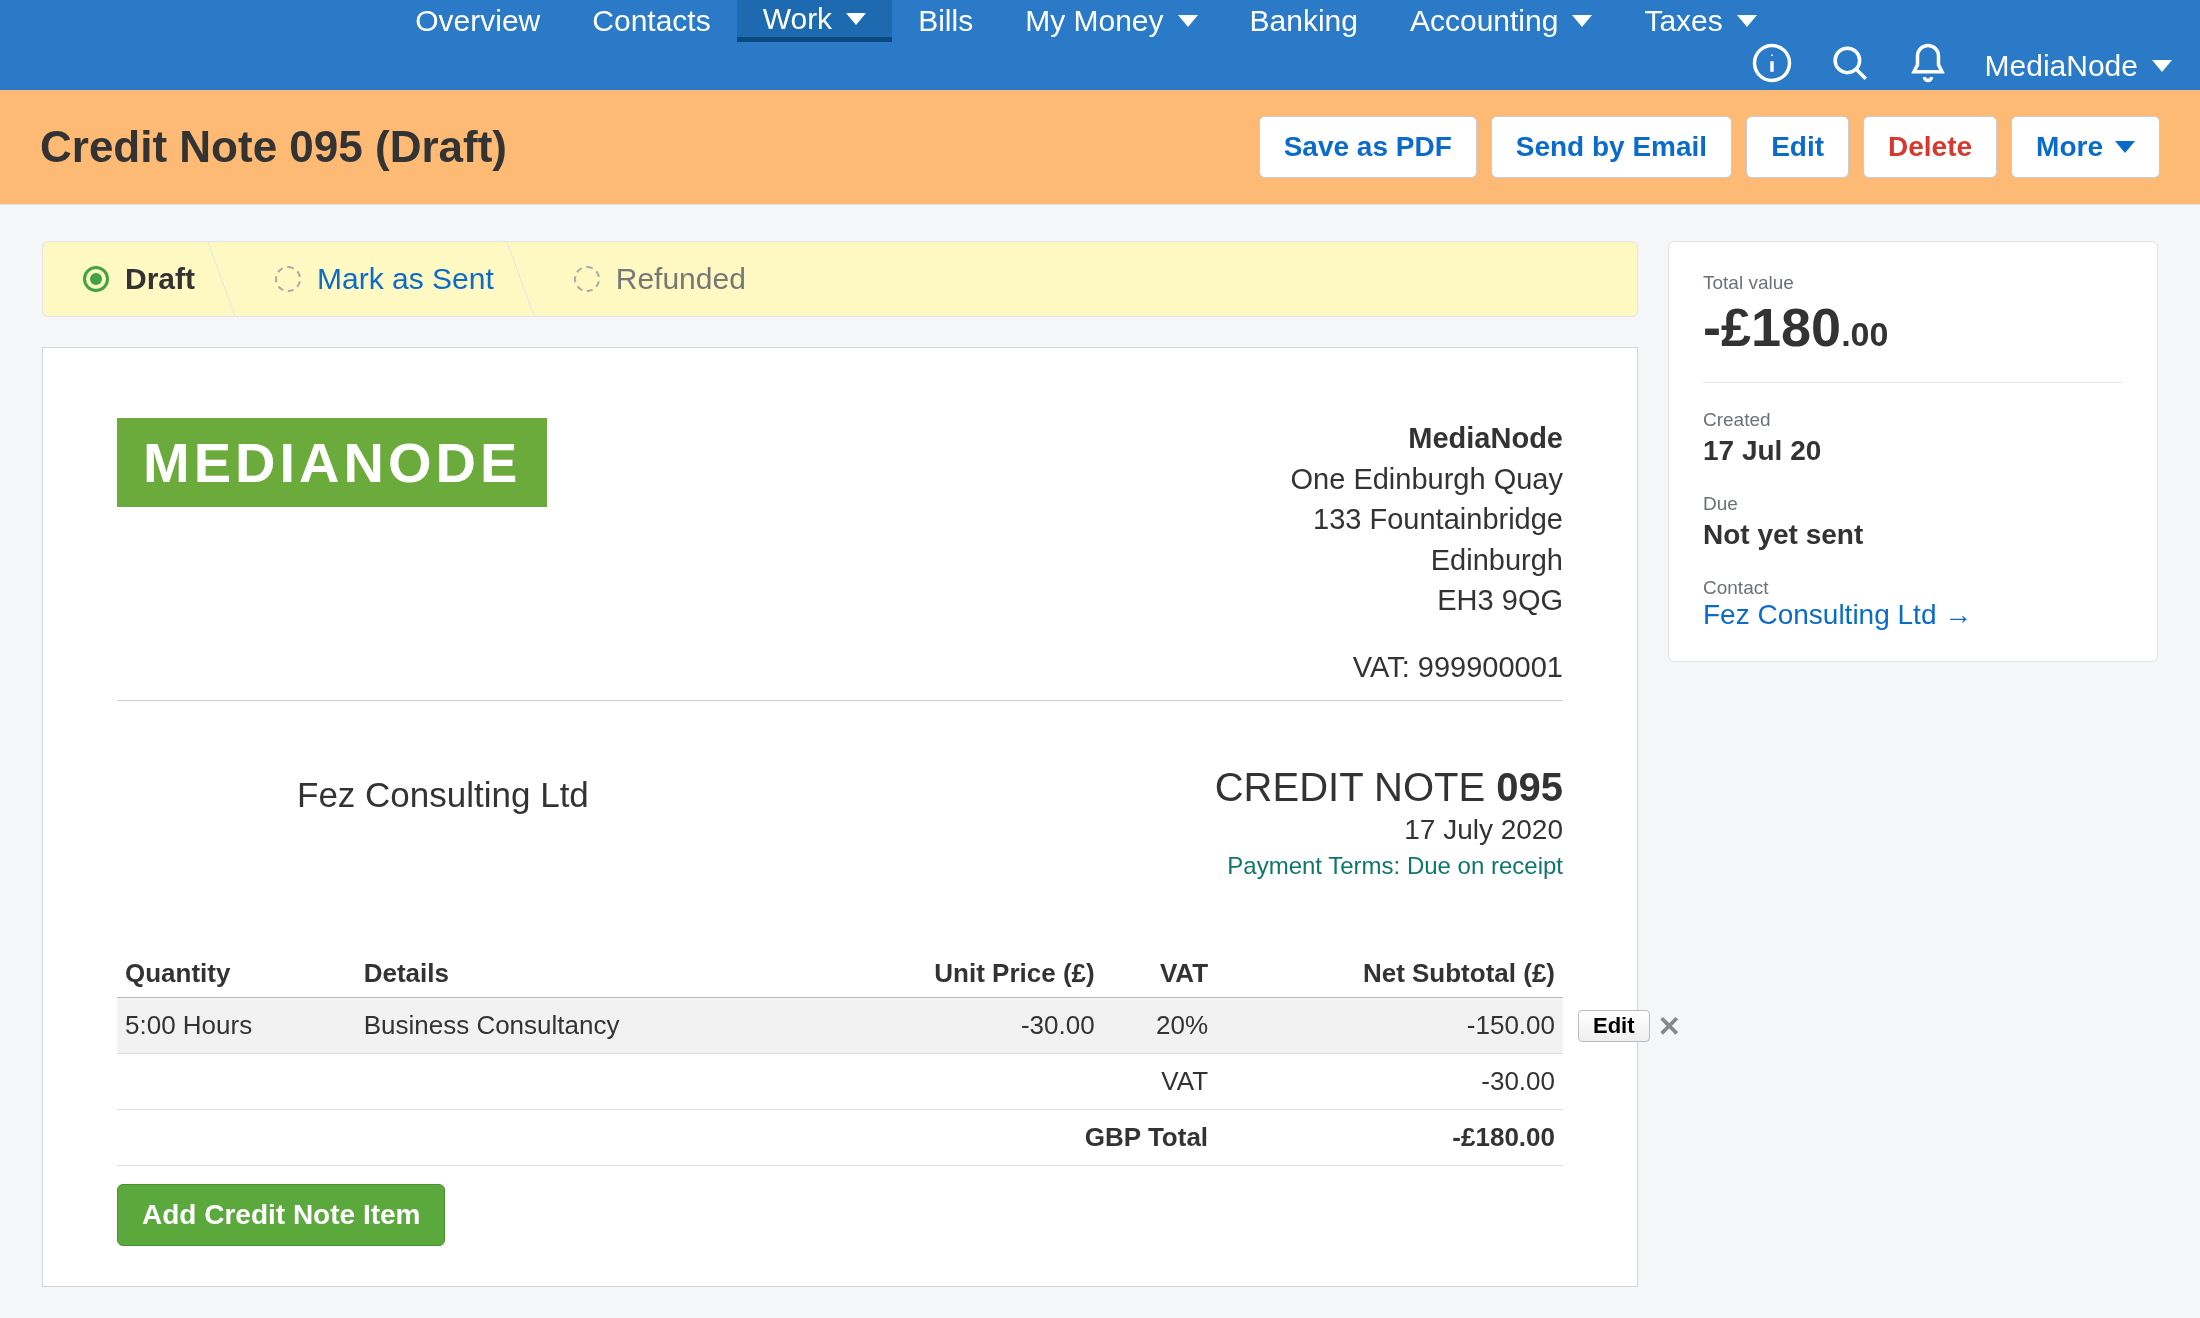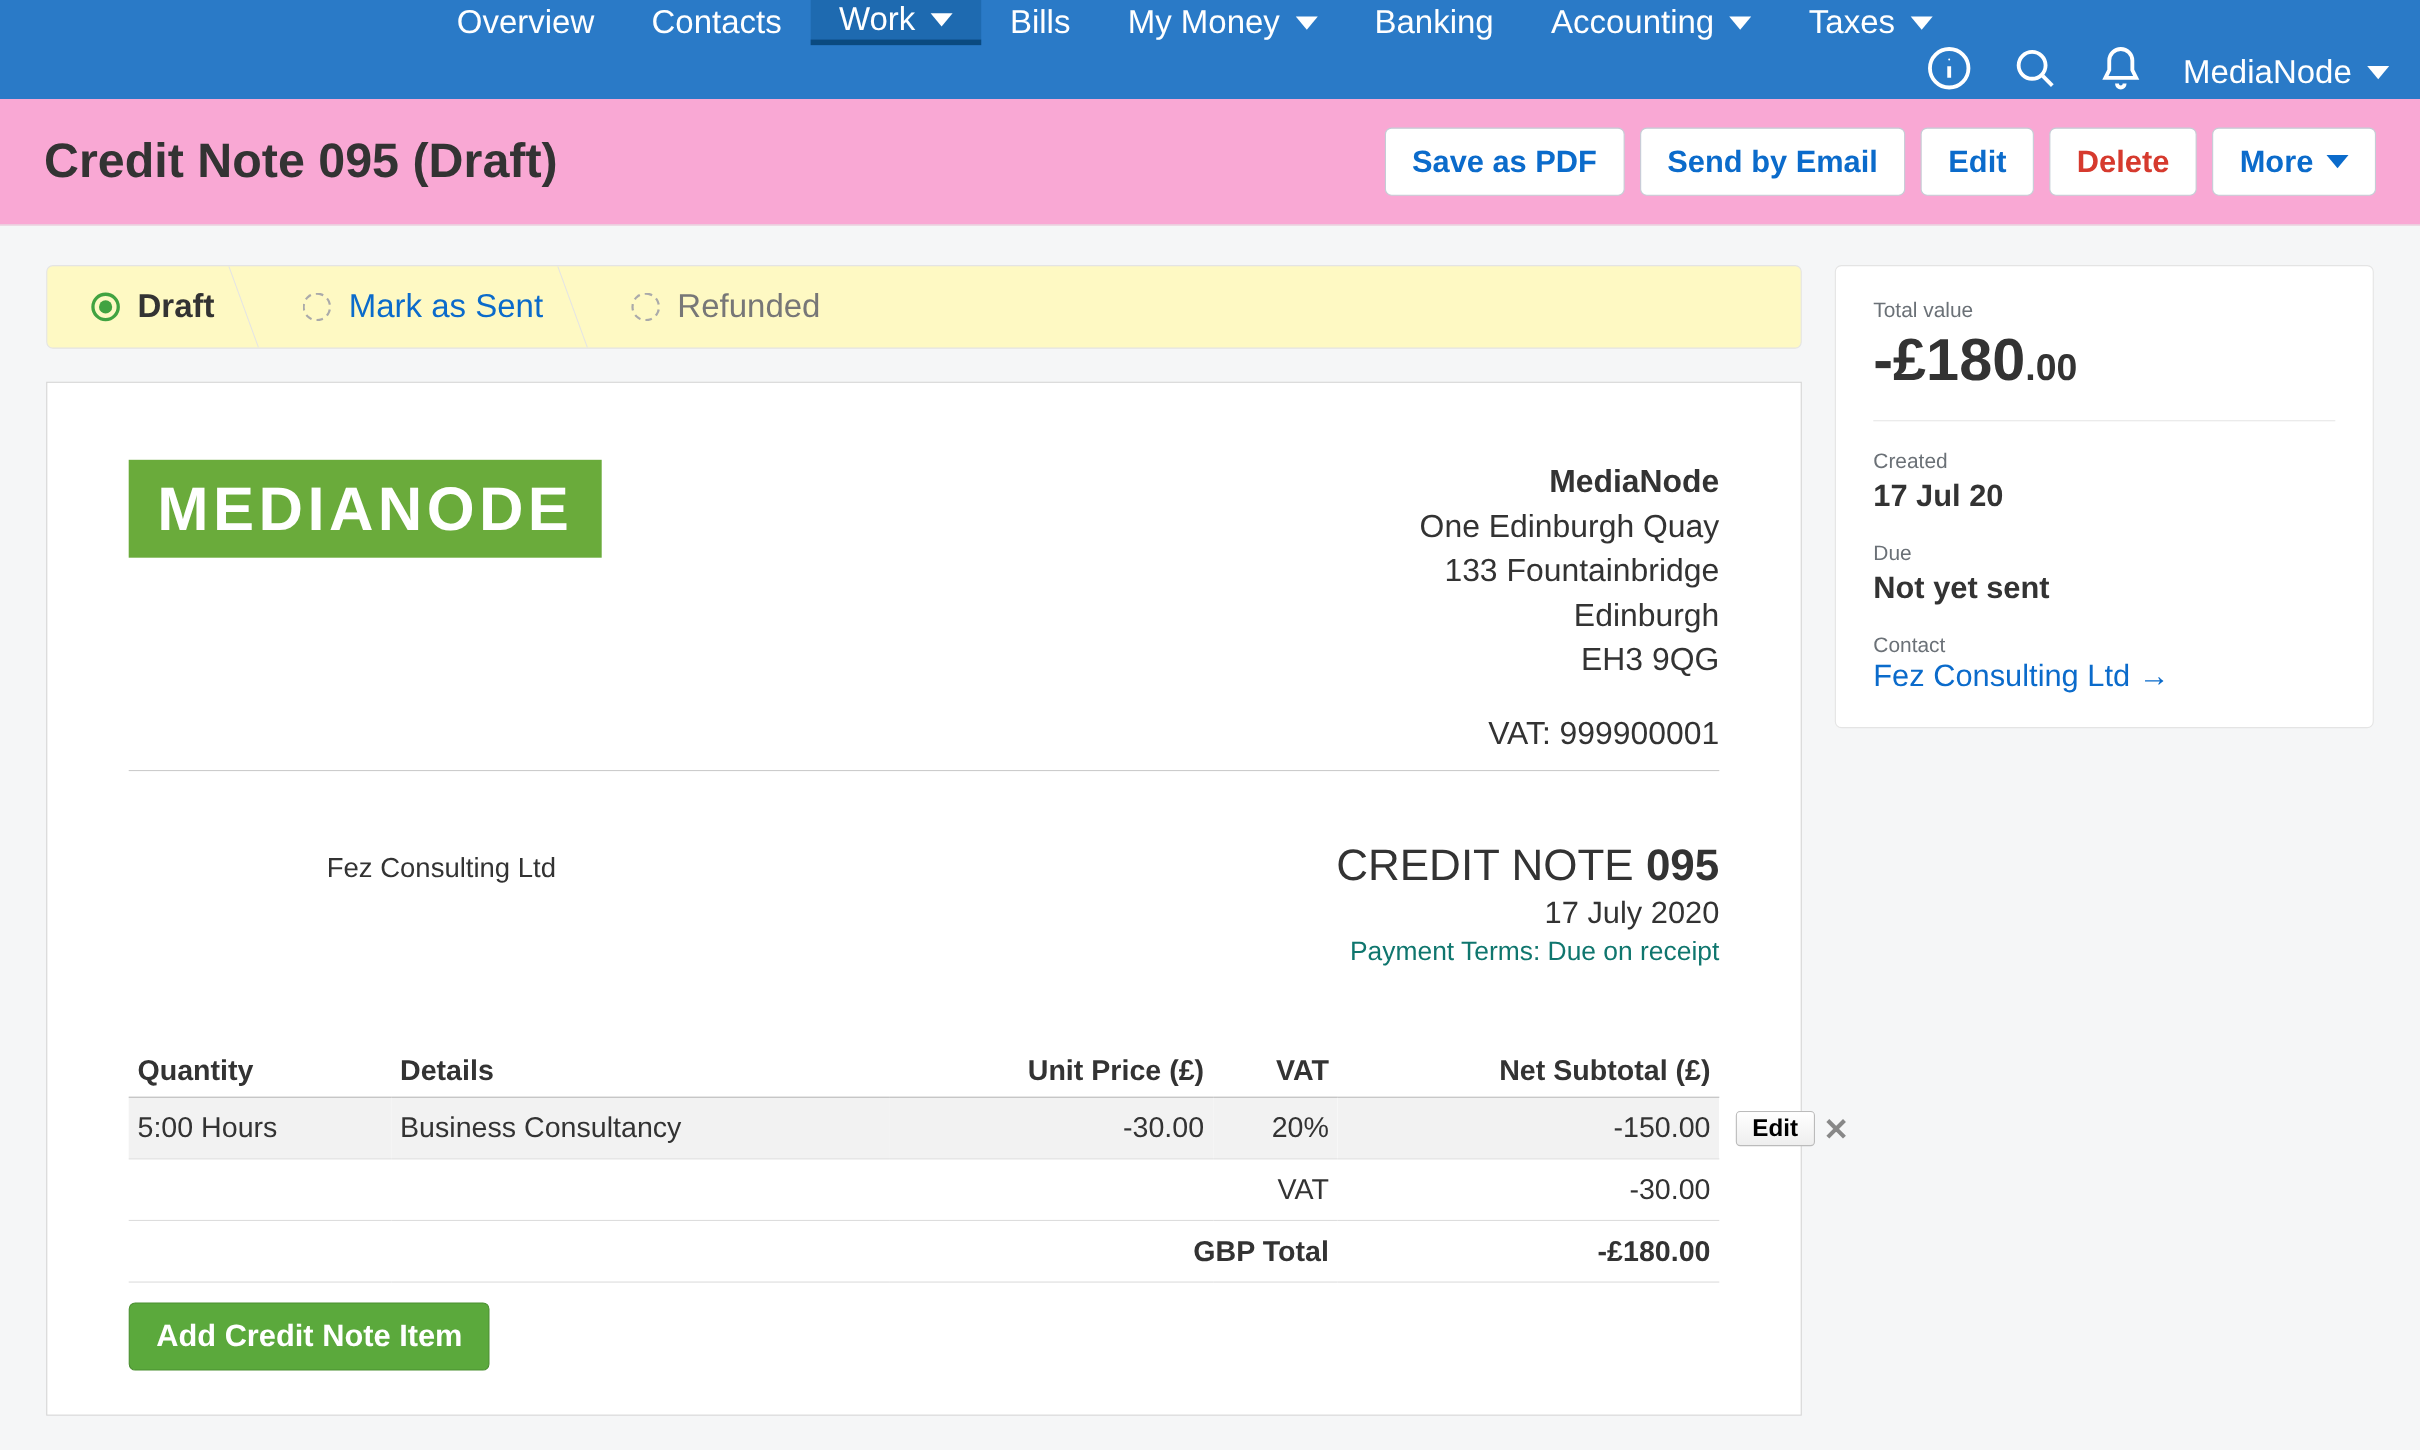--- a/index.html
+++ b/index.html
@@ -49,21 +49,21 @@
     display: flex;
     align-items: center;
     gap: 14px;
     font-size: 30px;
     font-weight: 500;
     cursor: pointer;
   }
 
   
   .page-header {
-    background: #f9a8d4;
+    background: #fdba74;
     border-bottom: 1px solid #e4e4e4;
     display: flex;
     align-items: center;
     padding: 26px 40px;
   }
   .page-title {
     font-size: 44px;
     font-weight: 800;
   }
   .page-actions { margin-left: auto; display: flex; gap: 14px; }
@@ -165,21 +165,21 @@
   hr.thin {
     border: none;
     border-top: 1px solid #ccc;
     margin: 12px 0;
   }
   .mid {
     display: flex;
     align-items: flex-start;
     margin-top: 64px;
   }
-  .billto { font-size: 25px; padding-left: 180px; padding-top: 10px; }
+  .billto { font-size: 35px; padding-left: 180px; padding-top: 10px; }
   .doc-title-blk { margin-left: auto; text-align: right; }
   .doc-kind { font-size: 40px; font-weight: 400; }
   .doc-kind .num { font-weight: 700; }
   .doc-date { font-size: 28px; margin-top: 4px; }
   .doc-terms { font-size: 24px; margin-top: 6px; color: #0f766e; }
 
   
   .items {
     width: 100%;
     border-collapse: collapse;

